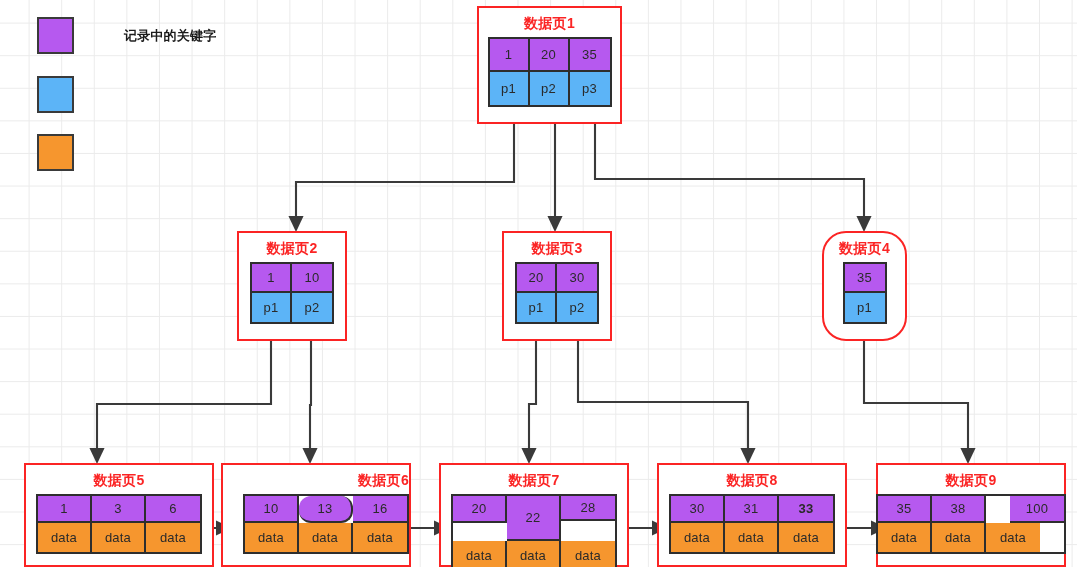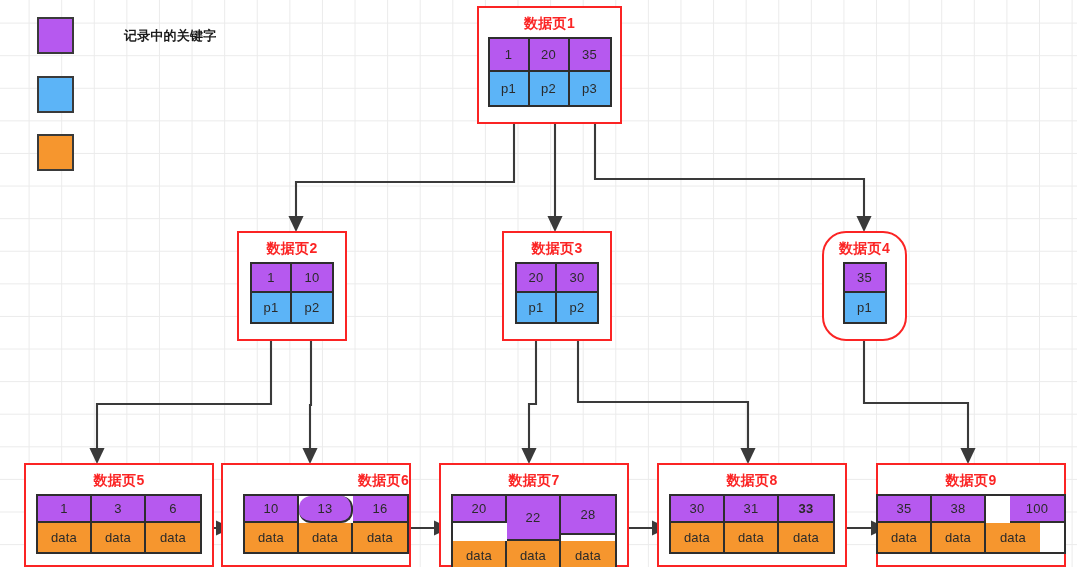--- a/index.html
+++ b/index.html
@@ -256,21 +256,21 @@
       </div>
     </div>
   </div>
 
   <div class="page" style="left:439px; top:463px; width:190px; height:104px;">
     <div class="page-title">数据页7</div>
     <div class="cells">
       <div class="cell-row row-key">
         <div class="cell" style="width:54px;height:27px;">20</div>
         <div class="cell" style="width:54px;height:45px;">22</div>
-        <div class="cell" style="width:54px;height:39px;">28</div>
+        <div class="cell" style="width:54px;height:25px;">28</div>
       </div>
       <div class="cell-row row-data">
         <div class="cell" style="width:54px;height:29px;">data</div>
         <div class="cell" style="width:54px;height:29px;">data</div>
         <div class="cell" style="width:54px;height:29px;">data</div>
       </div>
     </div>
   </div>
 
   <div class="page" style="left:657px; top:463px; width:190px; height:104px;">

